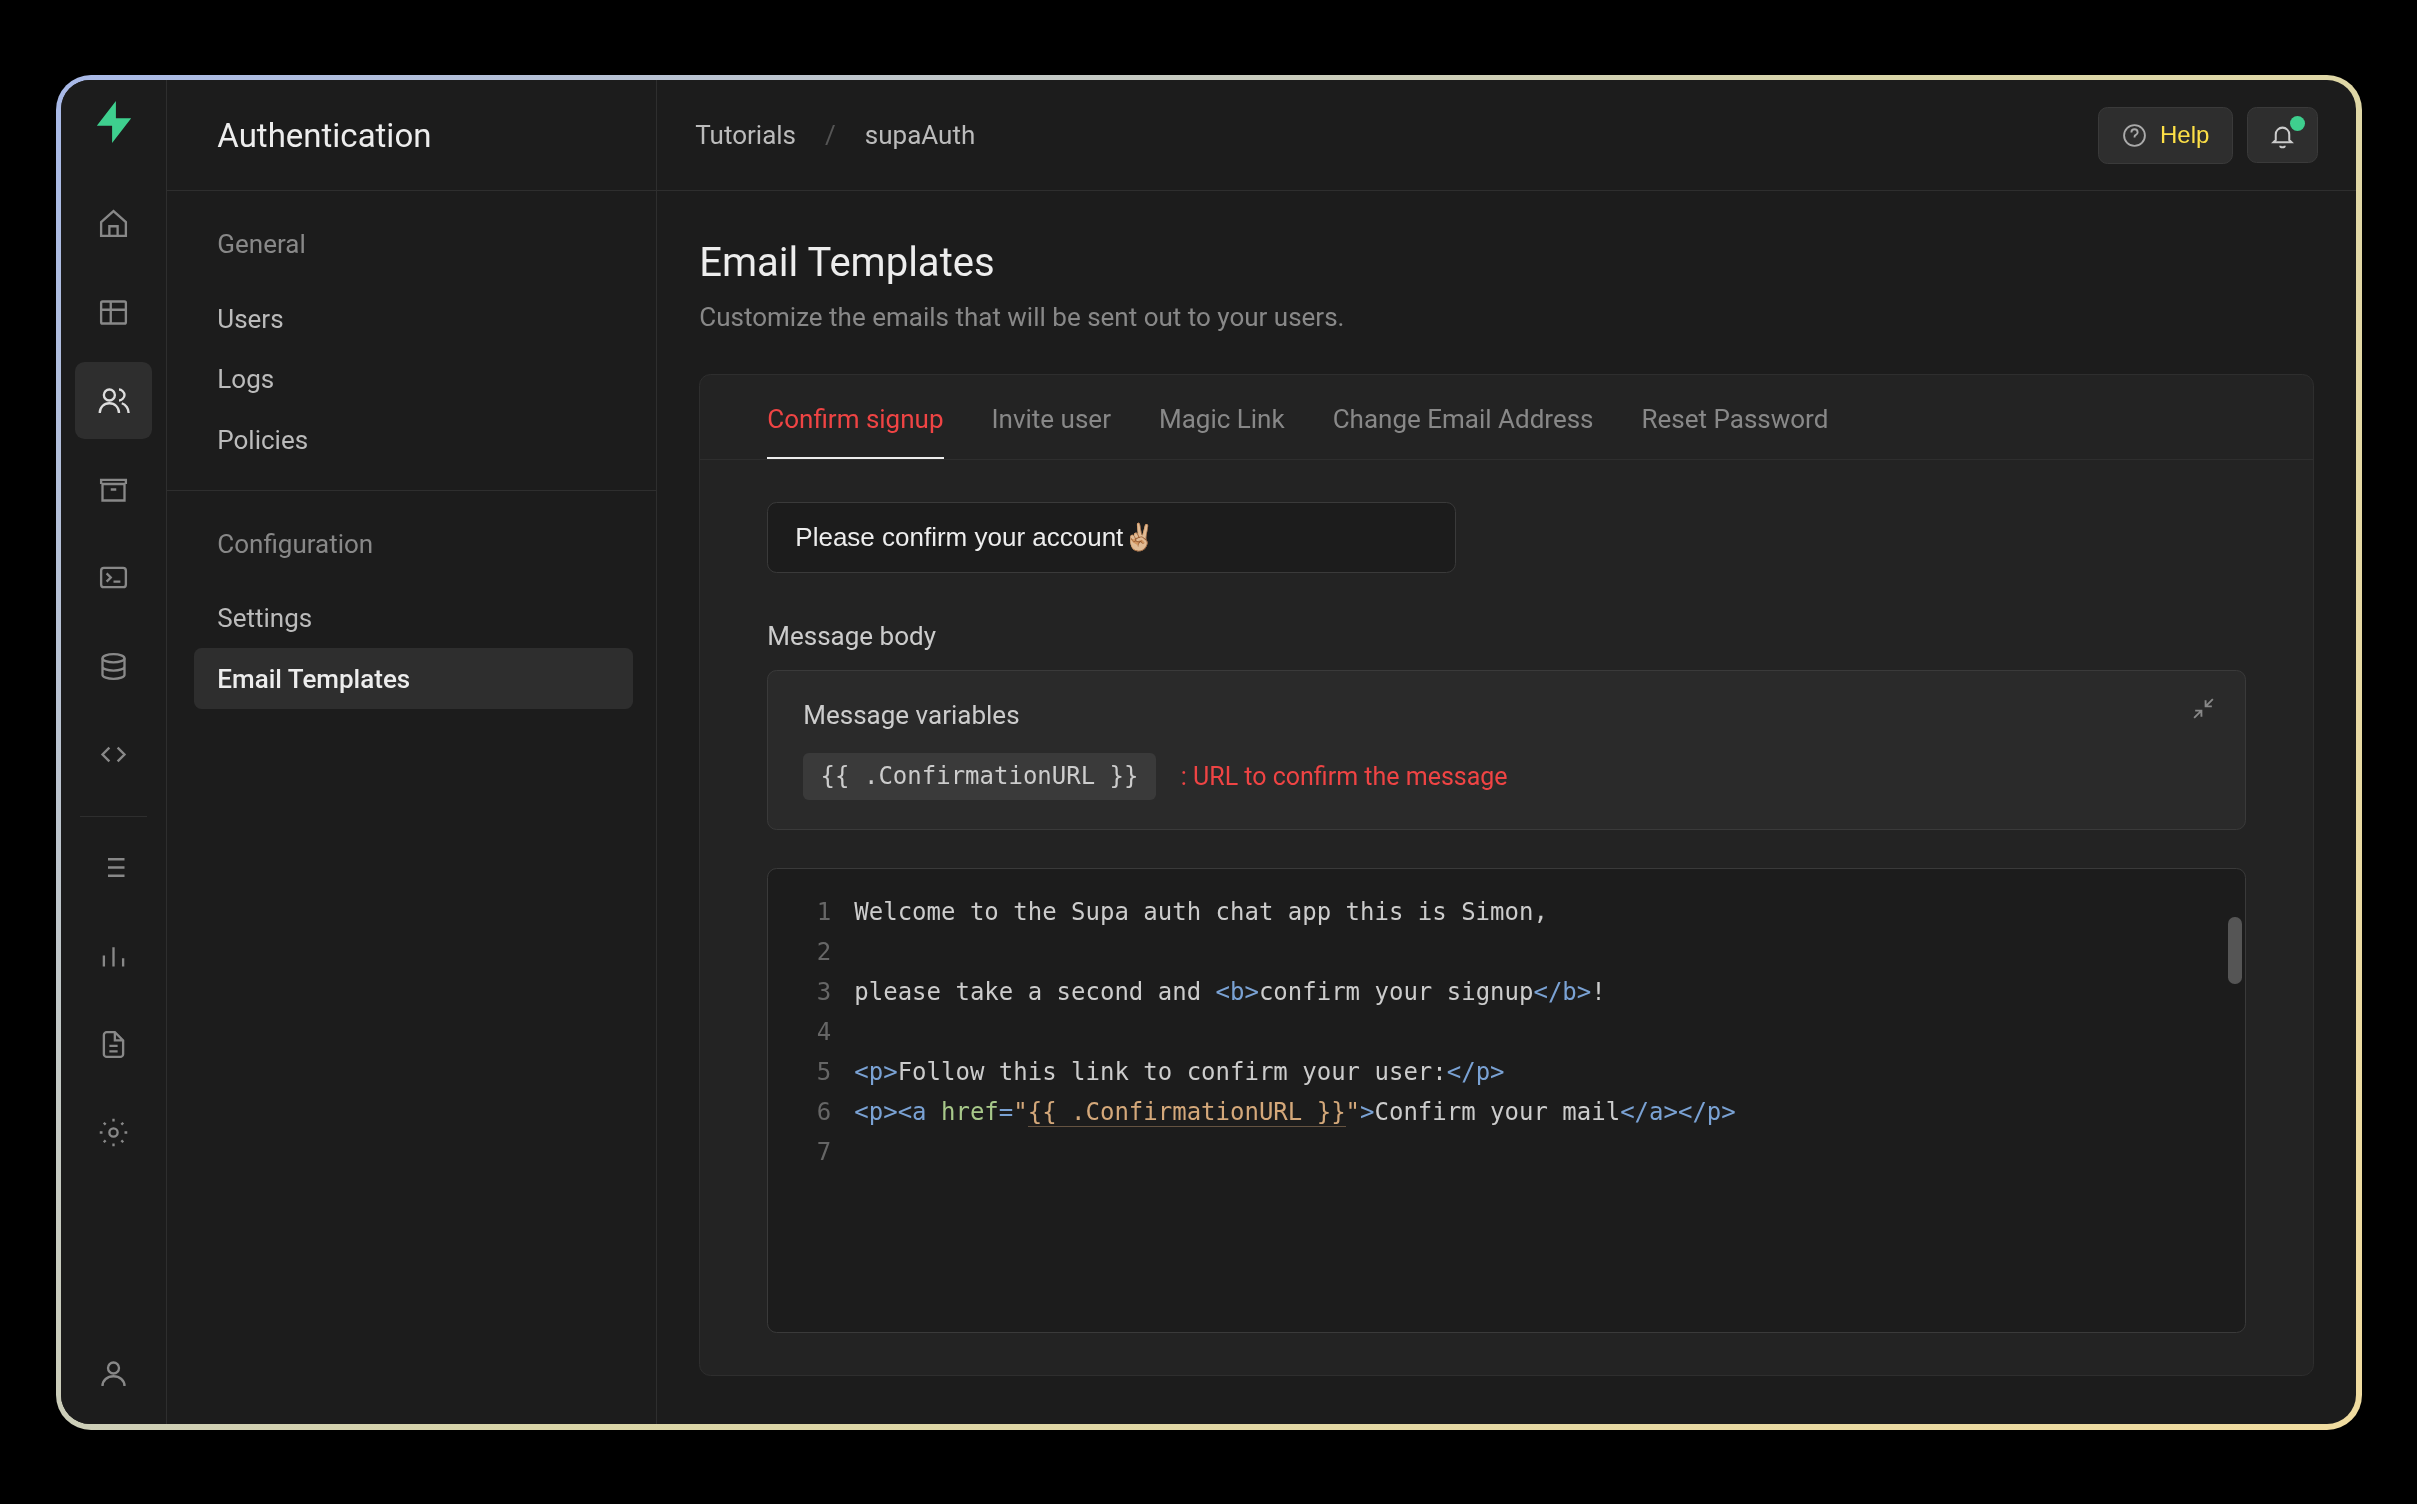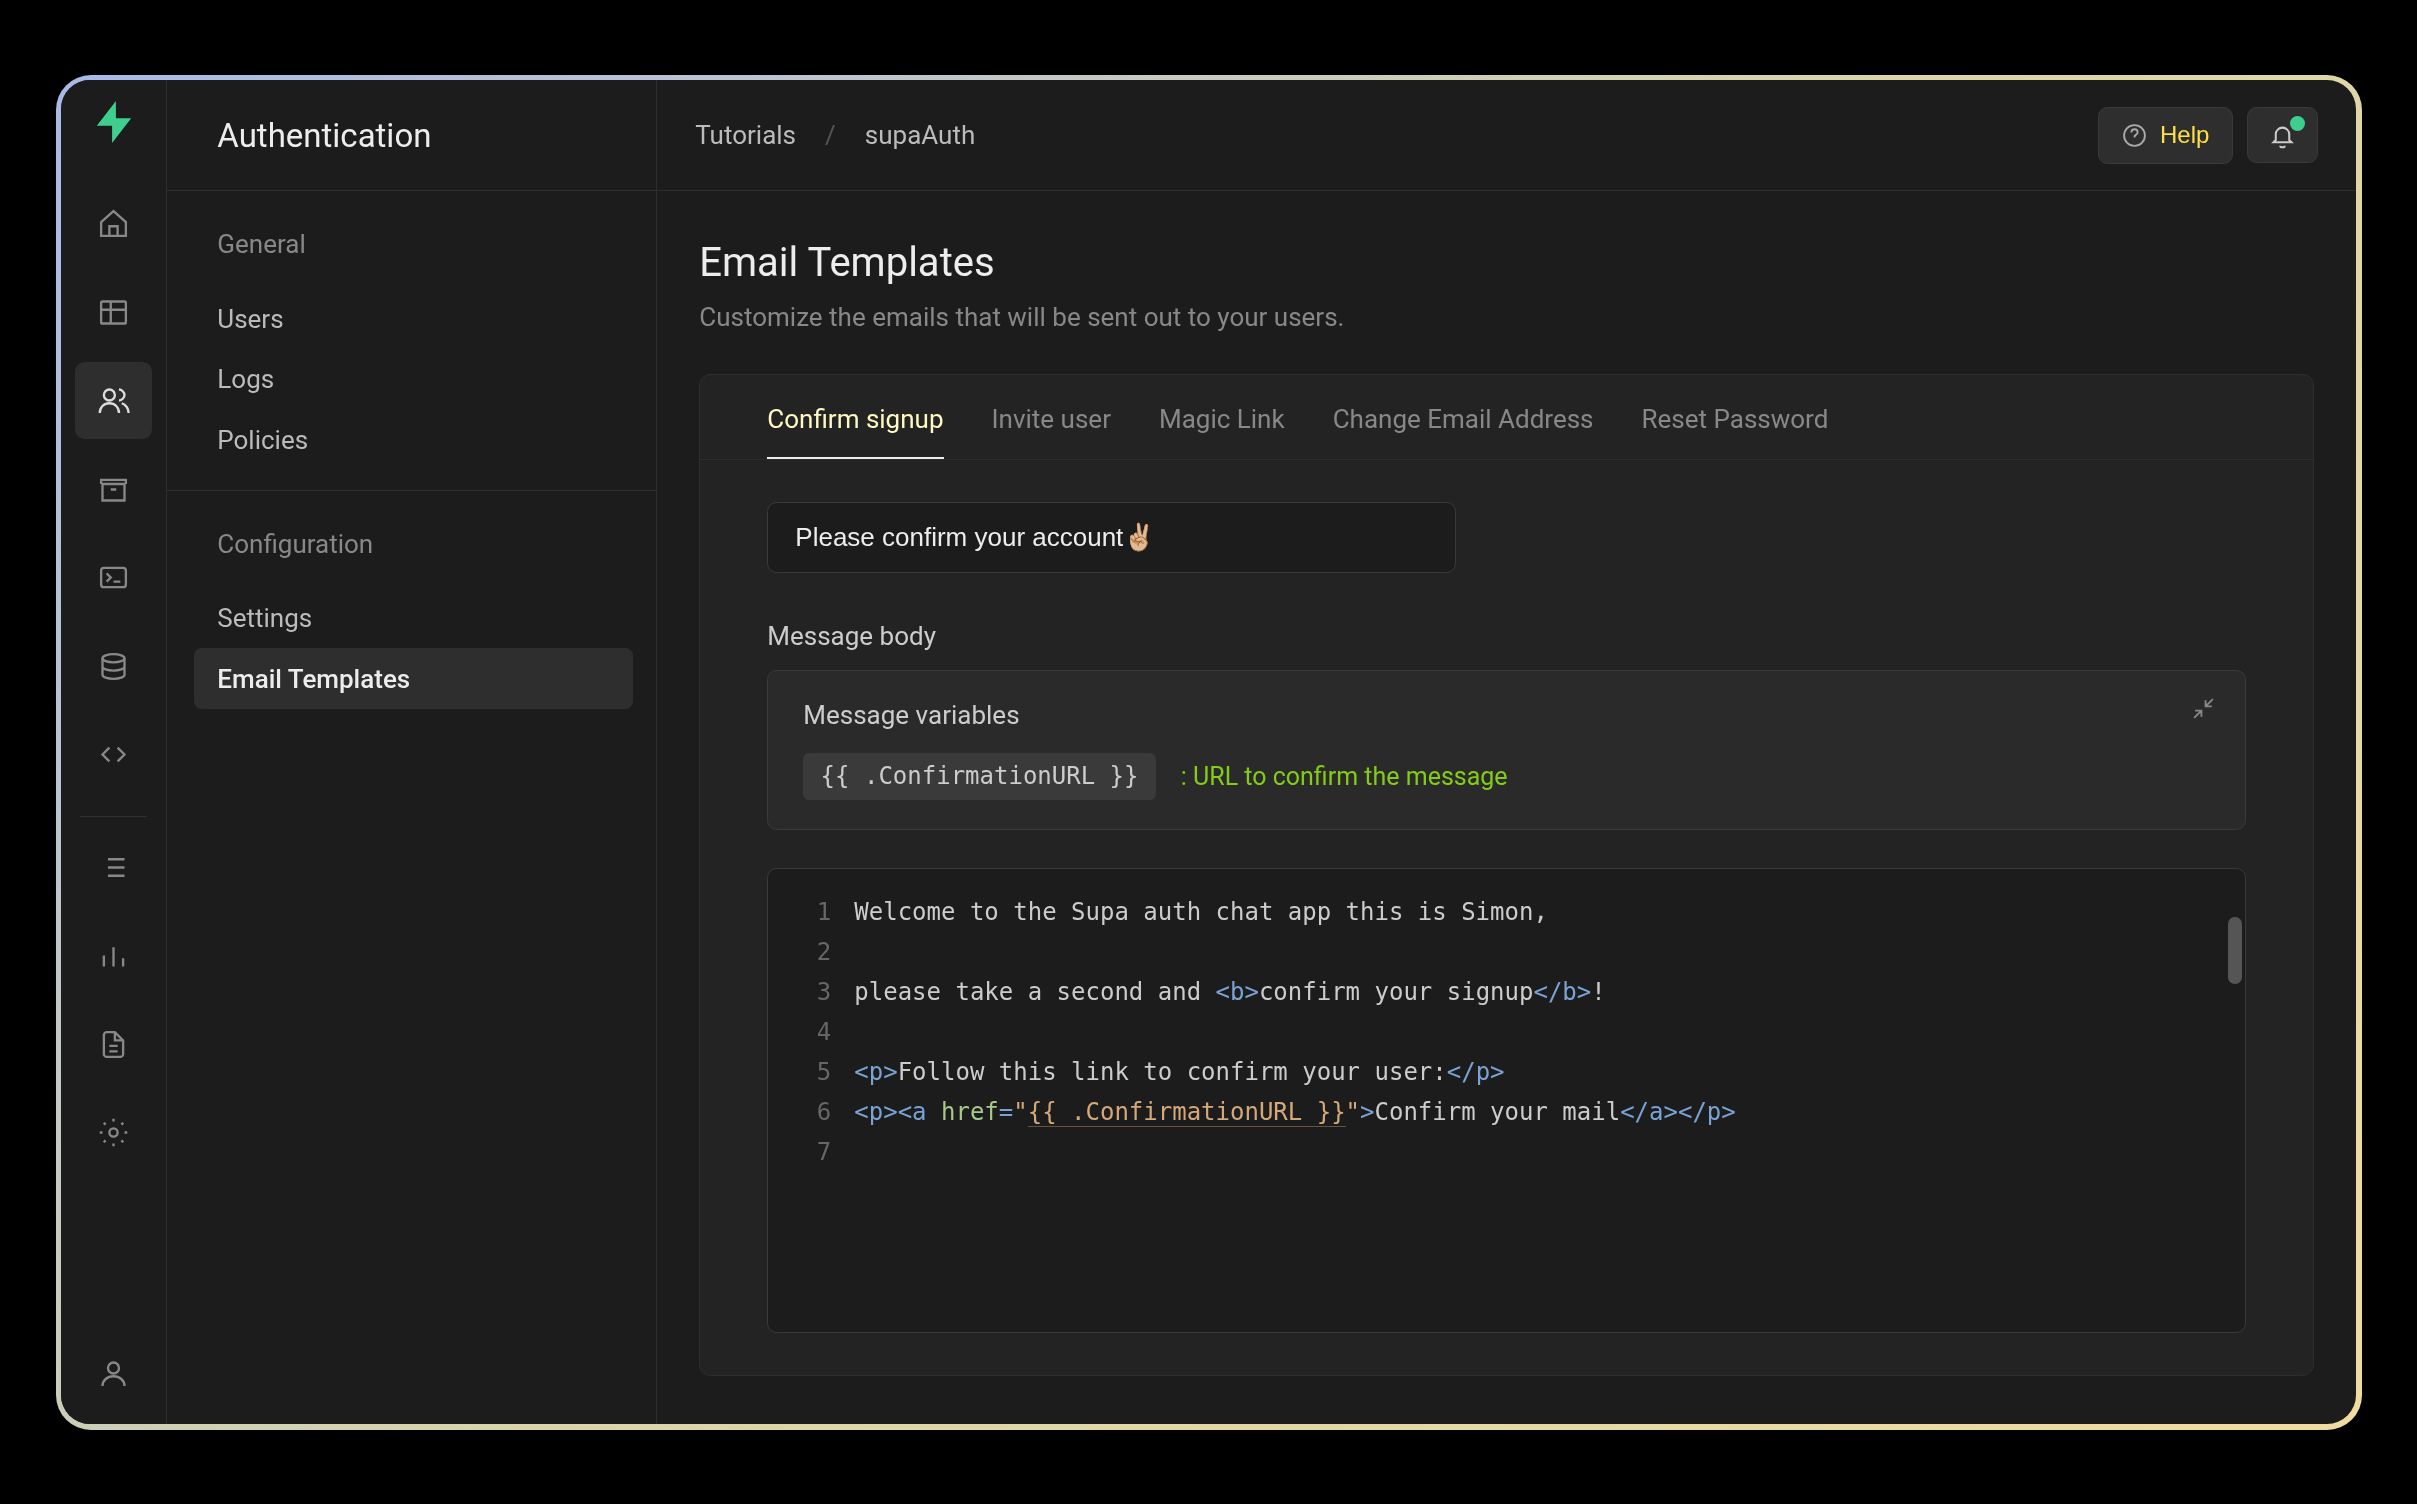--- a/index.html
+++ b/index.html
@@ -190,21 +190,21 @@
   border-bottom: 1px solid #2e2e2e;
 }
 .tab {
   color: #888;
   font-size: 26px;
   padding-bottom: 23px;
   cursor: pointer;
   border-bottom: 2.9px solid transparent;
 }
 .tab.active {
-  color: #fef9c3;
+  color: #ef4444;
   border-bottom-color: #ededed;
   text-align: right;
 }
 .panel-body {
   padding: 42px 67px;
   flex: 1;
   overflow: hidden;
   display: flex;
   flex-direction: column;
 }
@@ -245,21 +245,21 @@
 }
 .var-row { display: flex; align-items: center; gap: 25px; }
 .var-chip {
   background: #3a3a3a;
   padding: 9.6px 17.3px;
   border-radius: 5.8px;
   font-family: "SF Mono", Menlo, monospace;
   font-size: 24px;
   color: #ccc;
 }
-.var-desc { color: #84cc16; font-size: 25px; text-align: center; }
+.var-desc { color: #ef4444; font-size: 25px; text-align: center; }
 .editor {
   background: #1c1c1c;
   border: 1px solid #3a3a3a;
   border-radius: 9.6px;
   flex: 1;
   position: relative;
   overflow: hidden;
 }
 .editor-lines {
   font-family: "SF Mono", Menlo, Consolas, monospace;

